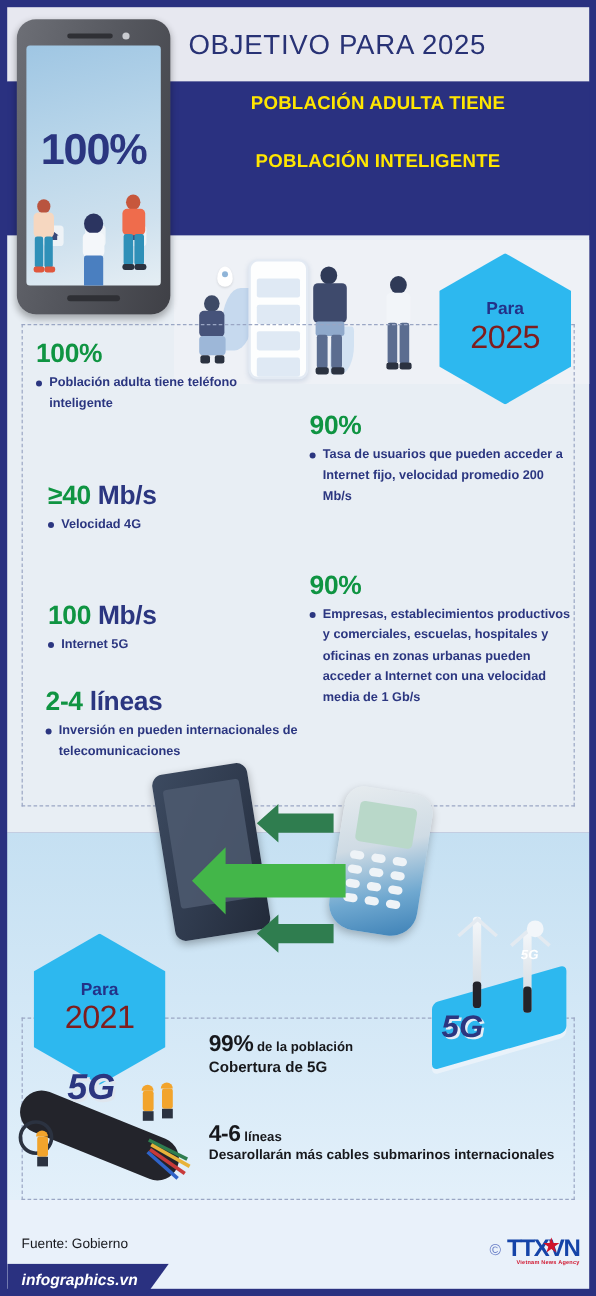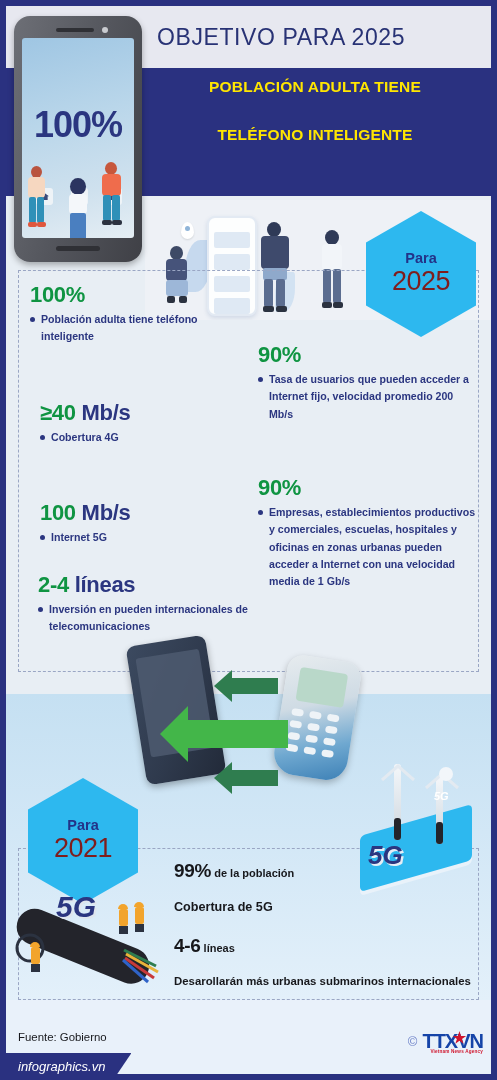--- a/index.html
+++ b/index.html
@@ -78,21 +78,21 @@
   .s2{left:40px;top:400px;width:200px;}
   .s3{left:40px;top:500px;width:200px;}
   .s4{left:38px;top:572px;width:225px;}
   .s5{left:258px;top:342px;width:216px;}
   .s6{left:258px;top:475px;width:218px;}
 
   
   .b30{position:absolute;color:#17181c;}
   .b30 .hl{font-size:19px;font-weight:bold;letter-spacing:-.3px;}
   .b30 .sm{font-size:11px;font-weight:bold;}
-  .b30 .ln{font-size:12.6px;font-weight:bold;margin-top:18px;}
+  .b30 .ln{font-size:12.6px;font-weight:bold;margin-top:0;}
   .b30a{left:174px;top:860px;}
   .b30b{left:174px;top:935px;}
   .b30b .ln{font-size:11.4px;}
 
   
   .cable{position:absolute;left:6px;top:880px;width:170px;height:118px;}
   .cable-tube{position:absolute;left:12px;top:22px;width:140px;height:36px;background:#23242b;border-radius:18px;transform:rotate(22deg);transform-origin:left center;}
   .cable-5g{position:absolute;left:50px;top:10px;font-size:30px;font-weight:bold;color:#2b3680;font-style:italic;text-shadow:2px 2px 0 #dfe6ee;}
   .worker{position:absolute;width:10px;}
   .worker .hat{width:10px;height:5px;background:#f2a42c;border-radius:5px 5px 0 0;}
@@ -115,41 +115,41 @@
   .sm-old{position:absolute;left:152px;top:22px;width:74px;height:120px;border-radius:16px 16px 22px 22px;
     background:linear-gradient(160deg,#e7ecef 0%,#cfdbe4 40%,#6fa8d0 72%,#3b7fb5 100%);transform:rotate(9deg);box-shadow:0 3px 7px rgba(0,0,0,.25);}
   .sm-old .sc{position:absolute;left:13px;top:12px;width:48px;height:34px;border-radius:4px;background:#b9d8c9;}
   .sm-old .kp{position:absolute;left:11px;top:54px;width:52px;height:56px;}
   .sm-old .kp b{position:absolute;width:12px;height:7px;border-radius:4px;background:#eef3f7;}
 
   
   .src{position:absolute;left:18px;top:1031px;font-size:11.4px;color:#17181c;font-weight:normal;}
   .vnbadge{position:absolute;left:6px;top:1053px;height:26px;padding:0 26px 0 12px;background:#2a3180;
     display:flex;align-items:center;clip-path:polygon(0 0,100% 0,86% 100%,0 100%);}
-  .vnbadge span{color:#fff;font-style:italic;font-weight:normal;font-size:13px;}
+  .vnbadge span{color:#fff;font-style:italic;font-weight:bold;font-size:13px;}
   .ttx{position:absolute;right:14px;top:1030px;display:flex;align-items:center;gap:5px;}
   .ttx .cmark{font-size:13px;color:#6a7fc7;}
   .ttx .logo{position:relative;font-size:20px;font-weight:bold;color:#1544a8;letter-spacing:-1px;font-family:"Liberation Sans",sans-serif;}
   .ttx .logo .star{position:absolute;left:30px;top:1px;width:14px;height:14px;background:#d0142c;
     clip-path:polygon(50% 0,61% 35%,98% 35%,68% 57%,79% 91%,50% 70%,21% 91%,32% 57%,2% 35%,39% 35%);}
   .ttx .tag{position:absolute;right:0;top:19px;font-size:4.6px;color:#d0142c;font-weight:bold;letter-spacing:.2px;}
 </style>
 </head>
 <body>
 
 <div class="poster">
 
   <div class="body-top"></div>
   <div class="body-bot"></div>
 
   <div class="hdr-top"></div>
   <div class="hdr-band"></div>
   <div class="hdr-title">OBJETIVO PARA 2025</div>
   <div class="hdr-sub1">POBLACIÓN ADULTA TIENE</div>
-  <div class="hdr-sub2">TELÉFONO INTELIGENTE</div>
+  <div class="hdr-sub2">POBLACIÓN INTELIGENTE</div>
 
   <div class="mid-art">
     <div class="mid-leaf" style="left:40px;top:40px;width:26px;height:52px;background:#c6d9ee;"></div>
     <div class="mid-leaf" style="left:130px;top:72px;width:20px;height:40px;background:#d2e2f2;"></div>
     <div class="mid-pin"></div>
     <div class="mid-phone">
       <div class="bar" style="top:14px;"></div>
         <div class="bar" style="top:36px;"></div>
       <div class="bar" style="top:58px;"></div>
         <div class="bar" style="top:80px;"></div>
@@ -233,21 +233,21 @@
     <div class="row">
         <span class="bul"></span>
         <span class="txt">Población adulta tiene teléfono inteligente</span>
       </div>
   </div>
 
   <div class="stat s2">
     <div class="val"><span>≥40</span><span class="unit"> Mb/s</span></div>
     <div class="row">
         <span class="bul"></span>
-        <span class="txt">Cobertura 4G</span>
+        <span class="txt">Velocidad 4G</span>
       </div>
   </div>
 
   <div class="stat s3">
     <div class="val"><span>100</span><span class="unit"> Mb/s</span></div>
     <div class="row">
         <span class="bul"></span>
         <span class="txt">Internet 5G</span>
       </div>
   </div>
@@ -353,21 +353,21 @@
     </div>
   </div>
 
   <div class="b30 b30a">
     <div><span class="hl">99%</span><span class="sm"> de la población</span></div>
     <div class="ln">Cobertura de 5G</div>
   </div>
 
   <div class="b30 b30b">
     <div><span class="hl">4-6</span><span class="sm"> líneas</span></div>
-    <div class="ln">Desarollarán más urbanas submarinos internacionales</div>
+    <div class="ln">Desarollarán más cables submarinos internacionales</div>
   </div>
 
   <div class="footer-bar"></div>
   <div class="src">Fuente: Gobierno</div>
   <div class="vnbadge">
     <span>infographics.vn</span>
   </div>
   <div class="ttx">
     <span class="cmark">©</span>
     <span class="logo">TTXVN<span class="star"></span></span>

